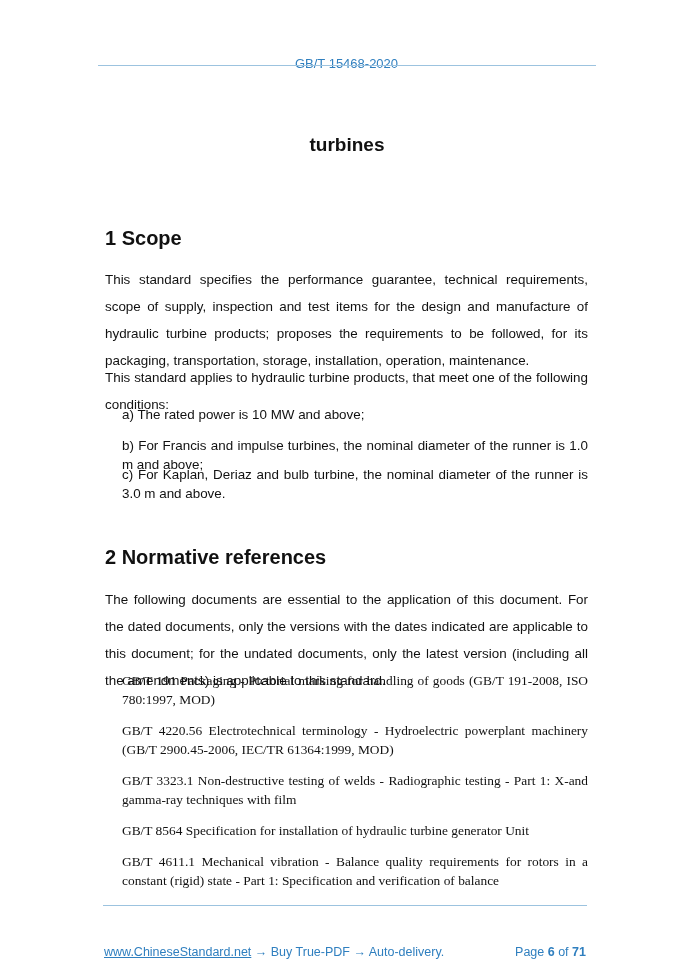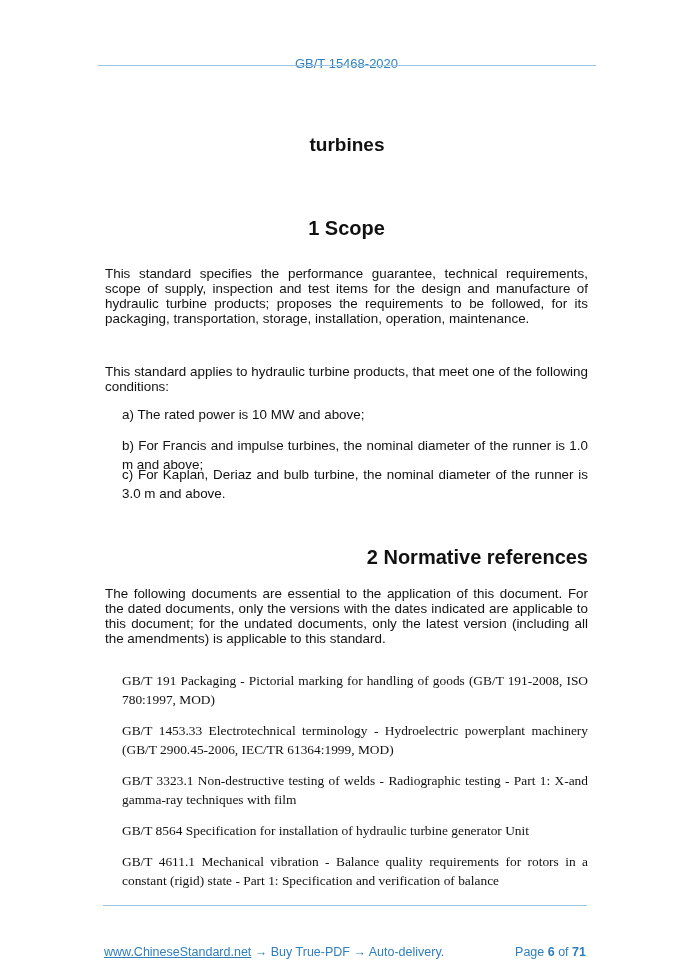--- a/index.html
+++ b/index.html
@@ -17,21 +17,21 @@
   }
   .title {
     position: absolute; top: 86px; left: 98px; width: 498px; text-align: center;
     font-size: 19px; font-weight: bold; line-height: 39px; margin: 0;
   }
   .content { position: absolute; left: 105px; width: 483px; }
   h2 {
     margin: 0; font-size: 20px; font-weight: bold; line-height: 24px;
   }
   p.body {
-    margin: 0; font-size: 13.4px; line-height: 15px; text-align: justify;
+    margin: 0; font-size: 13.4px; line-height: 27px; text-align: justify;
   }
   .list-item {
     margin: 0; font-size: 13.4px; line-height: 19px; text-align: justify;
     padding-left: 17px;
   }
   .ref-item {
     margin: 0; font-size: 13.4px; line-height: 19px; text-align: justify;
     padding-left: 17px;
     font-family: Liberation Serif, serif;
   }
@@ -50,21 +50,21 @@
 <body>
 
 <div class="header-code">GB/T 15468-2020</div>
 <div class="header-rule"></div>
 
 <h1 class="title">
   <br>
   <span>turbines</span>
 </h1>
 
-<div class="content" style="top:216px;text-align:center;">
+<div class="content" style="top:226px;">
   <h2>1 Scope</h2>
 </div>
 <div class="content" style="top:266px;">
   <p class="body">This standard specifies the performance guarantee, technical requirements, scope of supply, inspection and test items for the design and manufacture of hydraulic turbine products; proposes the requirements to be followed, for its packaging, transportation, storage, installation, operation, maintenance.</p>
 </div>
 <div class="content" style="top:364px;">
   <p class="body">This standard applies to hydraulic turbine products, that meet one of the following conditions:</p>
 </div>
 <div class="content" style="top:405px;">
   <p class="list-item">
@@ -78,31 +78,31 @@
     <span>For Francis and impulse turbines, the nominal diameter of the runner is 1.0 m and above;</span>
   </p>
 </div>
 <div class="content" style="top:465px;">
   <p class="list-item">
     <span>c)</span>
     <span>For Kaplan, Deriaz and bulb turbine, the nominal diameter of the runner is 3.0 m and above.</span>
   </p>
 </div>
 
-<div class="content" style="top:545px;text-align:right;">
+<div class="content" style="top:545px;">
   <h2>2 Normative references</h2>
 </div>
 <div class="content" style="top:586px;">
   <p class="body">The following documents are essential to the application of this document. For the dated documents, only the versions with the dates indicated are applicable to this document; for the undated documents, only the latest version (including all the amendments) is applicable to this standard.</p>
 </div>
 <div class="content" style="top:671px;">
   <p class="ref-item">GB/T 191 Packaging - Pictorial marking for handling of goods (GB/T 191-2008, ISO 780:1997, MOD)</p>
 </div>
 <div class="content" style="top:721px;">
-  <p class="ref-item">GB/T 1453.33 Electrotechnical terminology - Hydroelectric powerplant machinery (GB/T 2900.45-2006, IEC/TR 61364:1999, MOD)</p>
+  <p class="ref-item">GB/T 4220.56 Electrotechnical terminology - Hydroelectric powerplant machinery (GB/T 2900.45-2006, IEC/TR 61364:1999, MOD)</p>
 </div>
 <div class="content" style="top:771px;">
   <p class="ref-item">GB/T 3323.1 Non-destructive testing of welds - Radiographic testing - Part 1: X-and gamma-ray techniques with film</p>
 </div>
 <div class="content" style="top:821px;">
   <p class="ref-item">GB/T 8564 Specification for installation of hydraulic turbine generator Unit</p>
 </div>
 <div class="content" style="top:852px;">
   <p class="ref-item">GB/T 4611.1 Mechanical vibration - Balance quality requirements for rotors in a constant (rigid) state - Part 1: Specification and verification of balance</p>
 </div>

